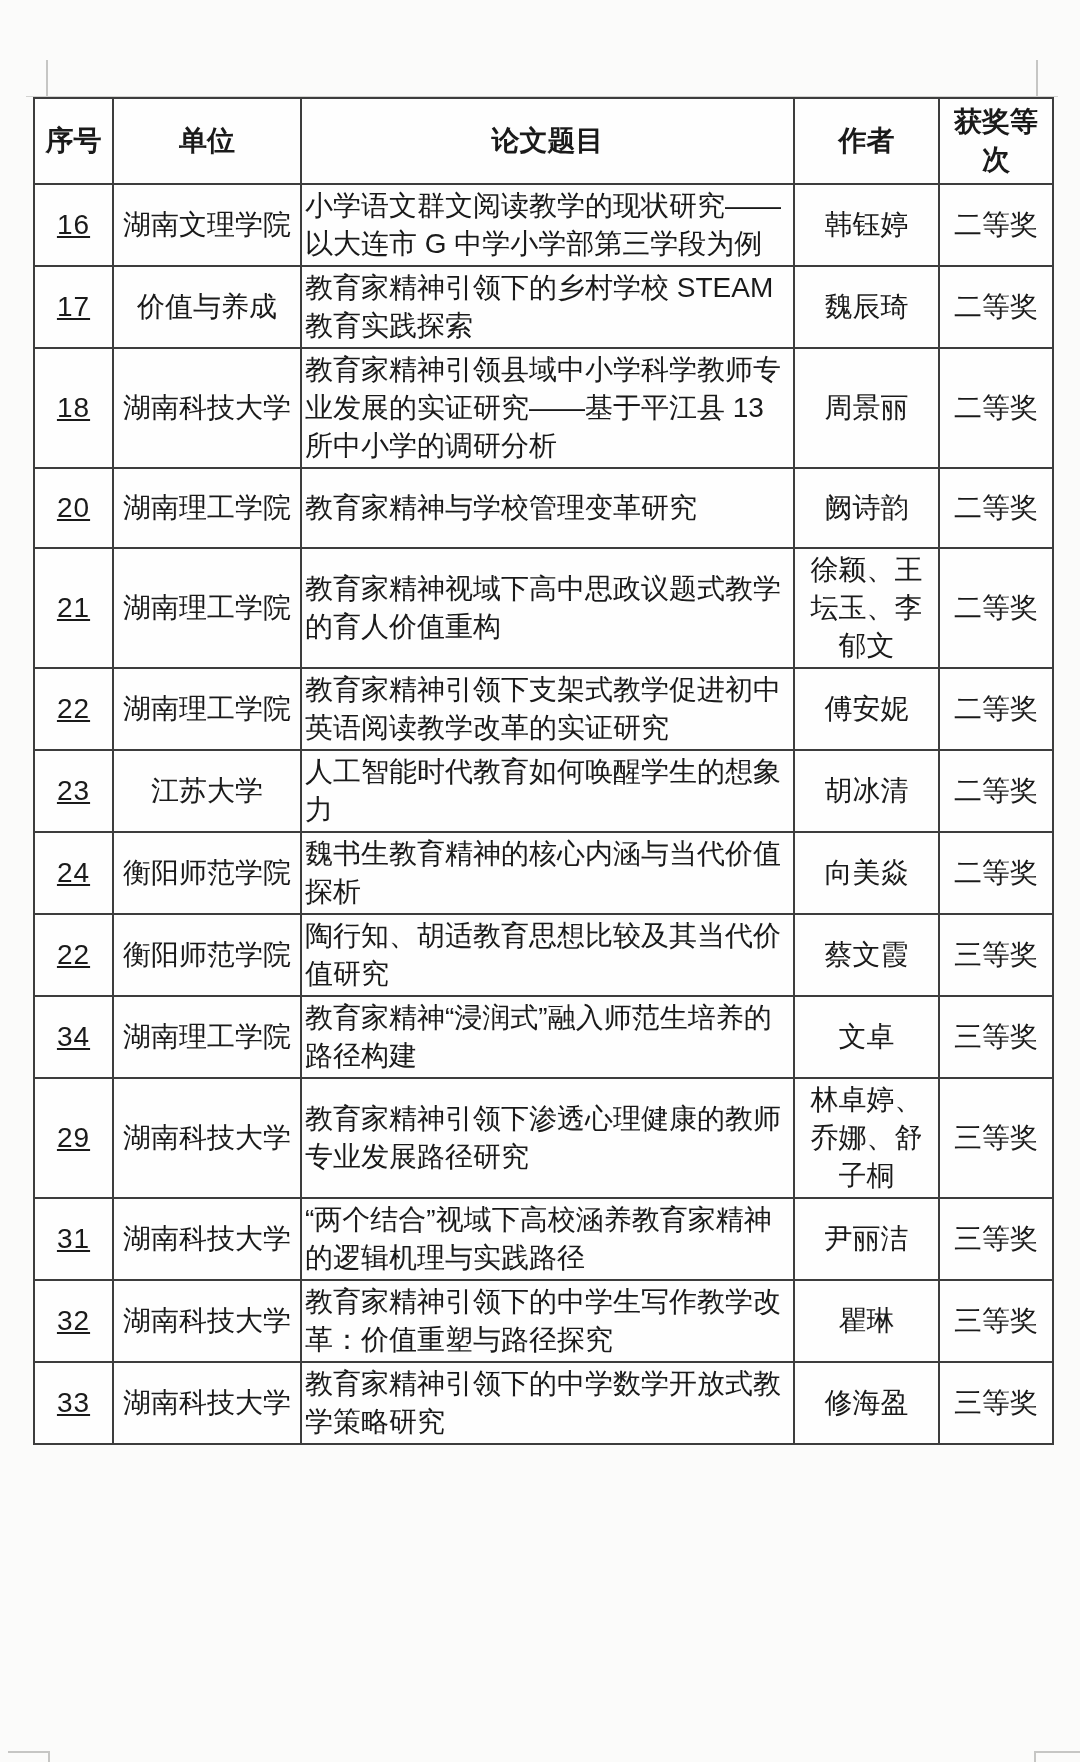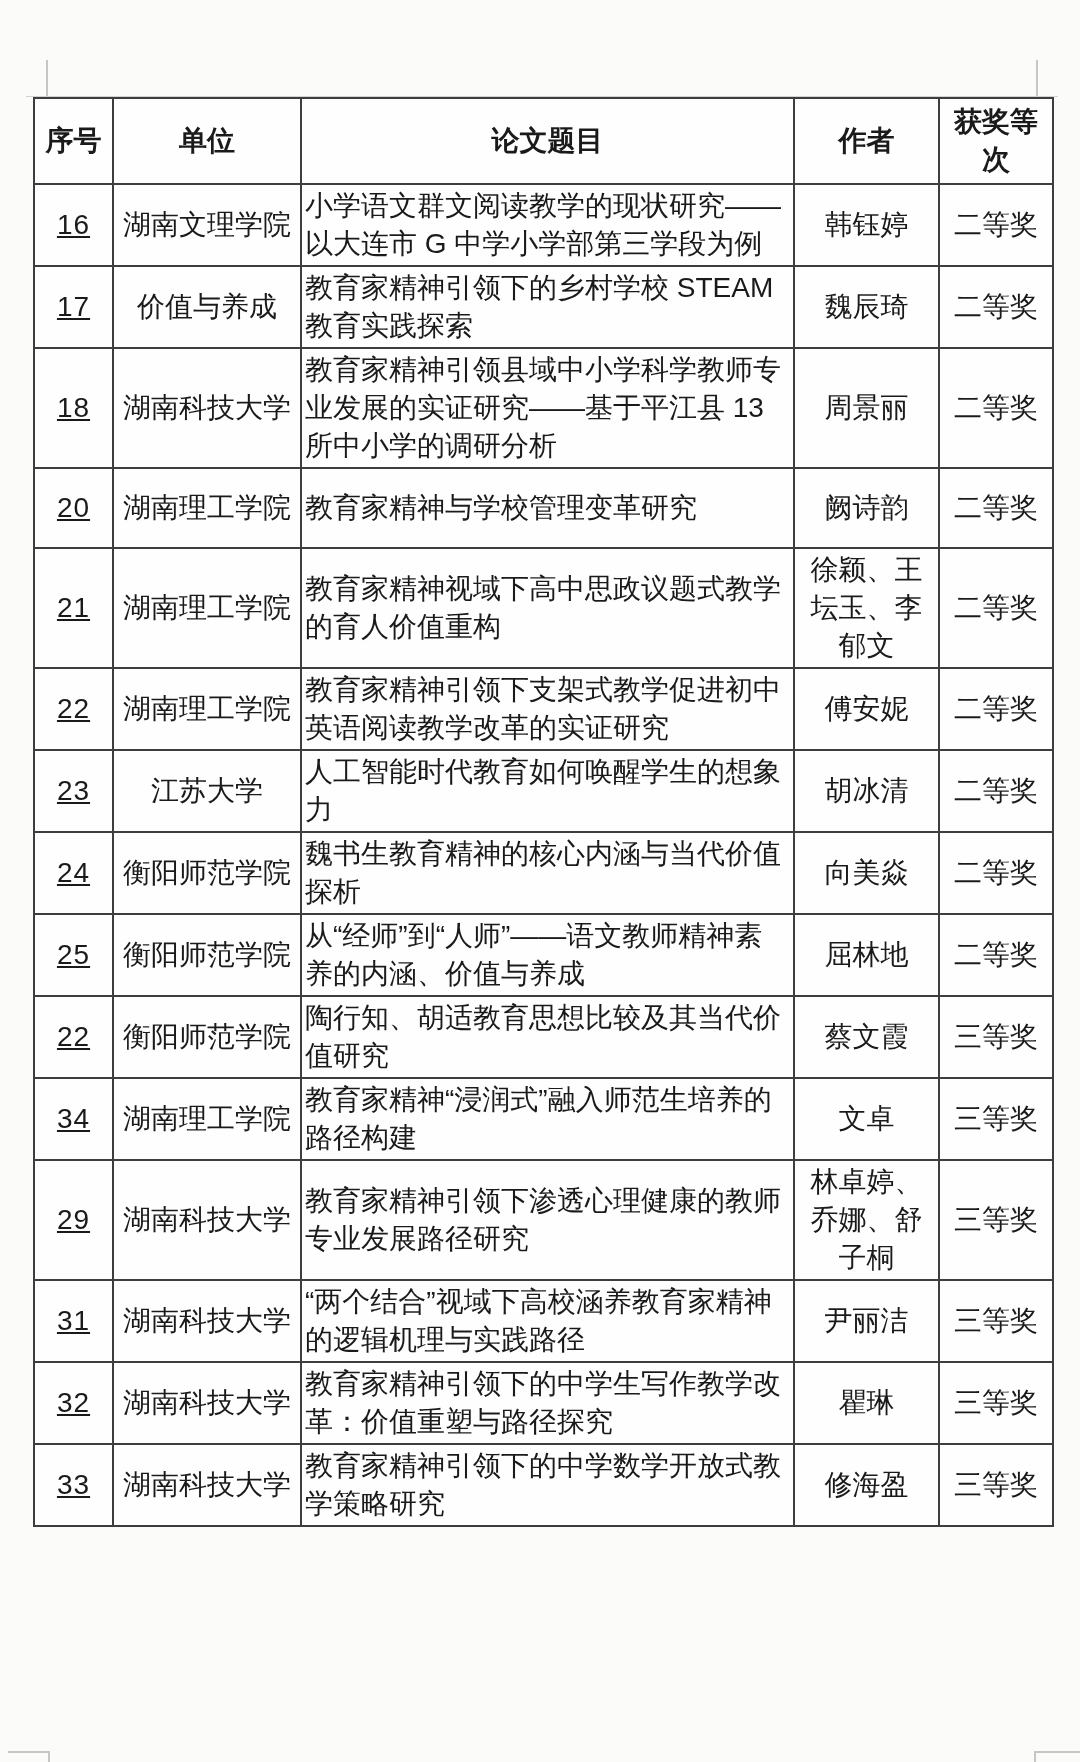--- a/index.html
+++ b/index.html
@@ -123,27 +123,20 @@
     <td class="col-award">二等奖</td>
   </tr>
       <tr>
     <td class="col-no">24</td>
     <td class="col-unit">衡阳师范学院</td>
     <td class="col-title">魏书生教育精神的核心内涵与当代价值探析</td>
     <td class="col-authors">向美焱</td>
     <td class="col-award">二等奖</td>
   </tr>
       <tr>
-    <td class="col-no">25</td>
-    <td class="col-unit">衡阳师范学院</td>
-    <td class="col-title">从“经师”到“人师”——语文教师精神素养的内涵、价值与养成</td>
-    <td class="col-authors">屈林地</td>
-    <td class="col-award">二等奖</td>
-  </tr>
-      <tr>
     <td class="col-no">22</td>
     <td class="col-unit">衡阳师范学院</td>
     <td class="col-title">陶行知、胡适教育思想比较及其当代价值研究</td>
     <td class="col-authors">蔡文霞</td>
     <td class="col-award">三等奖</td>
   </tr>
       <tr>
     <td class="col-no">34</td>
     <td class="col-unit">湖南理工学院</td>
     <td class="col-title">教育家精神“浸润式”融入师范生培养的路径构建</td>

